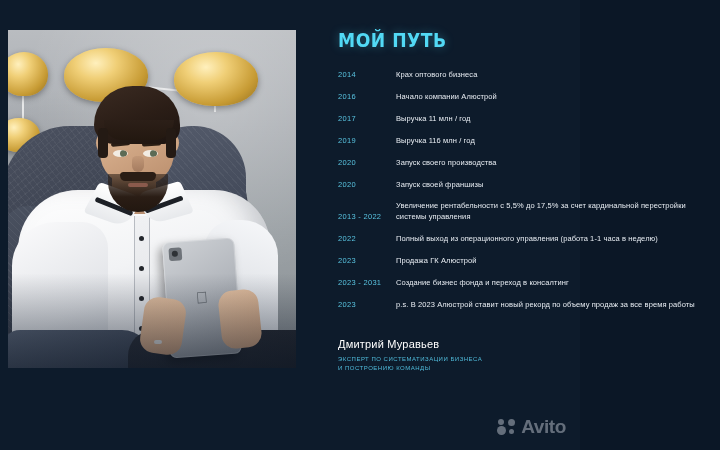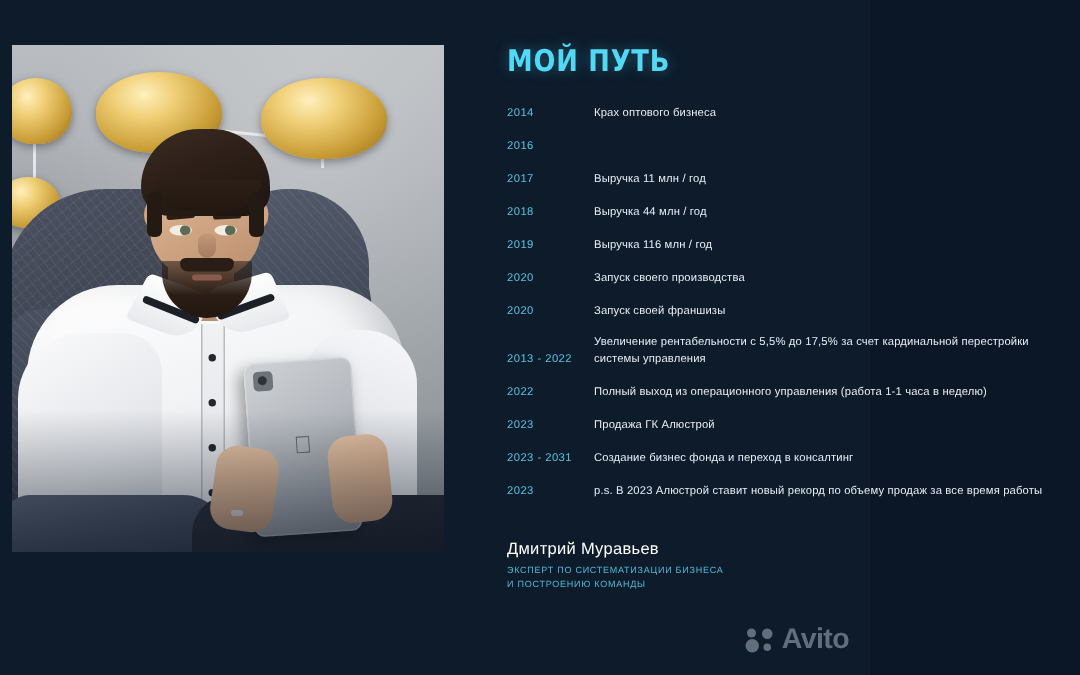--- a/index.html
+++ b/index.html
@@ -431,28 +431,25 @@
     <h1 class="title">МОЙ ПУТЬ</h1>
 
     <div class="timeline">
 
       <div class="tl-row">
         <div class="tl-year">2014</div>
         <div class="tl-text">Крах оптового бизнеса</div>
       </div>
       <div class="tl-row">
         <div class="tl-year">2016</div>
+        <div class="tl-text">Начало компании Алюстрой</div>
       </div>
       <div class="tl-row">
         <div class="tl-year">2017</div>
         <div class="tl-text">Выручка 11 млн / год</div>
-      </div>
-      <div class="tl-row">
-        <div class="tl-year">2018</div>
-        <div class="tl-text">Выручка 44 млн / год</div>
       </div>
       <div class="tl-row">
         <div class="tl-year">2019</div>
         <div class="tl-text">Выручка 116 млн / год</div>
       </div>
       <div class="tl-row">
         <div class="tl-year">2020</div>
         <div class="tl-text">Запуск своего производства</div>
       </div>
       <div class="tl-row">

